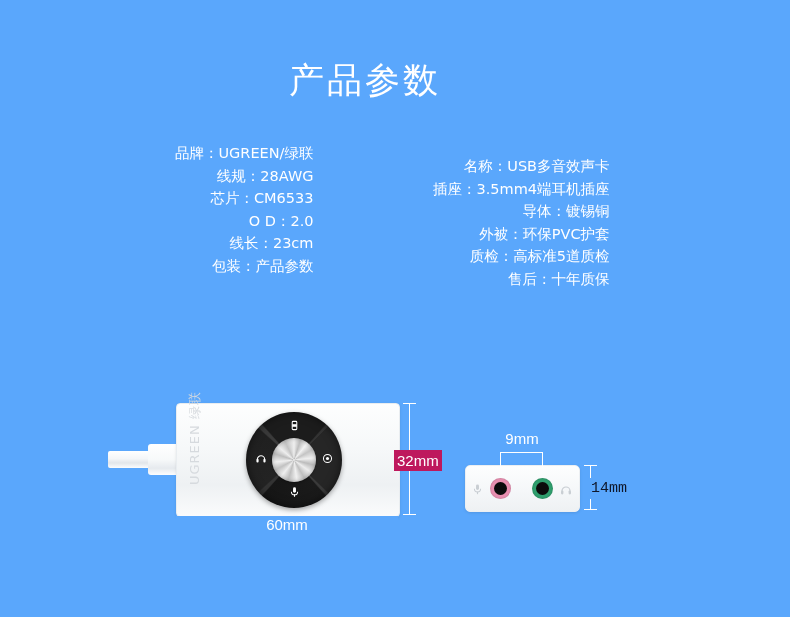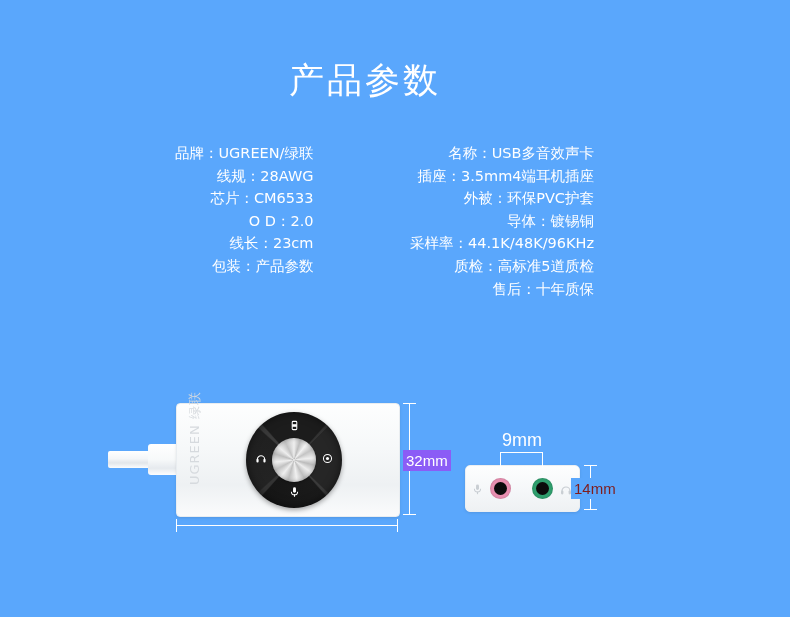--- a/index.html
+++ b/index.html
@@ -36,21 +36,21 @@
     left: 0;
     width: 677px;
     height: 200px;
     text-align: right;
   }
   .spec-col {
     position: absolute;
     top: 0;
   }
   .spec-col.left  { left: 175px; }
-  .spec-col.right { left: 410px; }
+  .spec-col.right { left: 433px; margin-top: 13px; }
 
   .spec-row {
     color: #ffffff;
     font-size: 14.5px;
     line-height: 22.6px;
     white-space: nowrap;
     font-family: "DejaVu Sans", "Liberation Sans", sans-serif;
   }
   .spec-label { }
   .spec-sep   { }
@@ -184,25 +184,25 @@
     font-size: 15px;
     background: #5aa7fc;
   }
   .dim-60-label span { background: #5aa7fc; padding: 0 9px; }
 
   .dim-32 { left: 409px; top: 403px; width: 1px; height: 112px; }
   .dim-32-tick-t { left: 403px; top: 403px; width: 13px; height: 1px; }
   .dim-32-tick-b { left: 403px; top: 514px; width: 13px; height: 1px; }
   .dim-32-label {
     position: absolute;
-    left: 403px;
+    left: 394px;
     top: 450px;
     color: #ffffff;
     font-size: 15px;
-    background: #8b5cf6;
+    background: #be185d;
     padding: 2px 3px;
   }
 
   
   .jack-body {
     position: absolute;
     left: 465px;
     top: 465px;
     width: 113px;
     height: 45px;
@@ -243,34 +243,35 @@
   .dim-9 { left: 500px; top: 452px; width: 43px; height: 1px; }
   .dim-9-tick-l { left: 500px; top: 452px; width: 1px; height: 16px; }
   .dim-9-tick-r { left: 542px; top: 452px; width: 1px; height: 16px; }
   .dim-9-label {
     position: absolute;
     left: 498px;
     top: 430px;
     width: 48px;
     text-align: center;
     color: #ffffff;
-    font-size: 18px;
+    font-size: 15px;
   }
 
   .dim-14 { left: 590px; top: 465px; width: 1px; height: 45px; }
   .dim-14-tick-t { left: 584px; top: 465px; width: 13px; height: 1px; }
   .dim-14-tick-b { left: 584px; top: 509px; width: 13px; height: 1px; }
   .dim-14-label {
     position: absolute;
-    left: 571px;
+    left: 588px;
     top: 478px;
-    color: #7f1d1d;
+    color: #0f172a;
     font-size: 15px;
     background: #5aa7fc;
     padding: 2px 3px;
+    font-family: Liberation Mono, monospace;
   }
 </style>
 </head>
 <body>
 
 <div class="page-title">产品参数</div>
 
 <div class="specs">
   <div class="spec-col left">
     <div class="spec-row">
@@ -294,27 +295,24 @@
   </div>
 
   <div class="spec-col right">
     <div class="spec-row">
       <span class="spec-label">名称</span><span class="spec-sep">：</span><span class="spec-value">USB多音效声卡</span>
     </div>
     <div class="spec-row">
       <span class="spec-label">插座</span><span class="spec-sep">：</span><span class="spec-value">3.5mm4端耳机插座</span>
     </div>
     <div class="spec-row">
+      <span class="spec-label">导体</span><span class="spec-sep">：</span><span class="spec-value">镀锡铜</span>
+    </div>
+    <div class="spec-row">
       <span class="spec-label">外被</span><span class="spec-sep">：</span><span class="spec-value">环保PVC护套</span>
-    </div>
-    <div class="spec-row">
-      <span class="spec-label">导体</span><span class="spec-sep">：</span><span class="spec-value">镀锡铜</span>
-    </div>
-    <div class="spec-row">
-      <span class="spec-label">采样率</span><span class="spec-sep">：</span><span class="spec-value">44.1K/48K/96KHz</span>
     </div>
     <div class="spec-row">
       <span class="spec-label">质检</span><span class="spec-sep">：</span><span class="spec-value">高标准5道质检</span>
     </div>
     <div class="spec-row">
       <span class="spec-label">售后</span><span class="spec-sep">：</span><span class="spec-value">十年质保</span>
     </div>
   </div>
 </div>
 
@@ -359,20 +357,21 @@
           <path d="M2.6 5.6 A3.4 3.4 0 0 0 9.4 5.6" fill="none" stroke="#ffffff" stroke-width="1.1"></path>
           <rect x="5.4" y="8.6" width="1.2" height="2.6" fill="#ffffff"></rect>
         </svg>
       </div>
     </div>
   </div>
 
   <div class="dim-line dim-60"></div>
   <div class="dim-line dim-60-tick-l"></div>
   <div class="dim-line dim-60-tick-r"></div>
+  <div class="dim-60-label"><span>60mm</span></div>
 
   <div class="dim-line dim-32"></div>
   <div class="dim-line dim-32-tick-t"></div>
   <div class="dim-line dim-32-tick-b"></div>
   <div class="dim-32-label">32mm</div>
 
   <div class="jack-body">
     <div class="jack-glyph mic-glyph">
       <svg width="11" height="13" viewBox="0 0 12 13">
         <rect x="4.4" y="1" width="3.2" height="6" rx="1.6" fill="#c9ced3"></rect>

